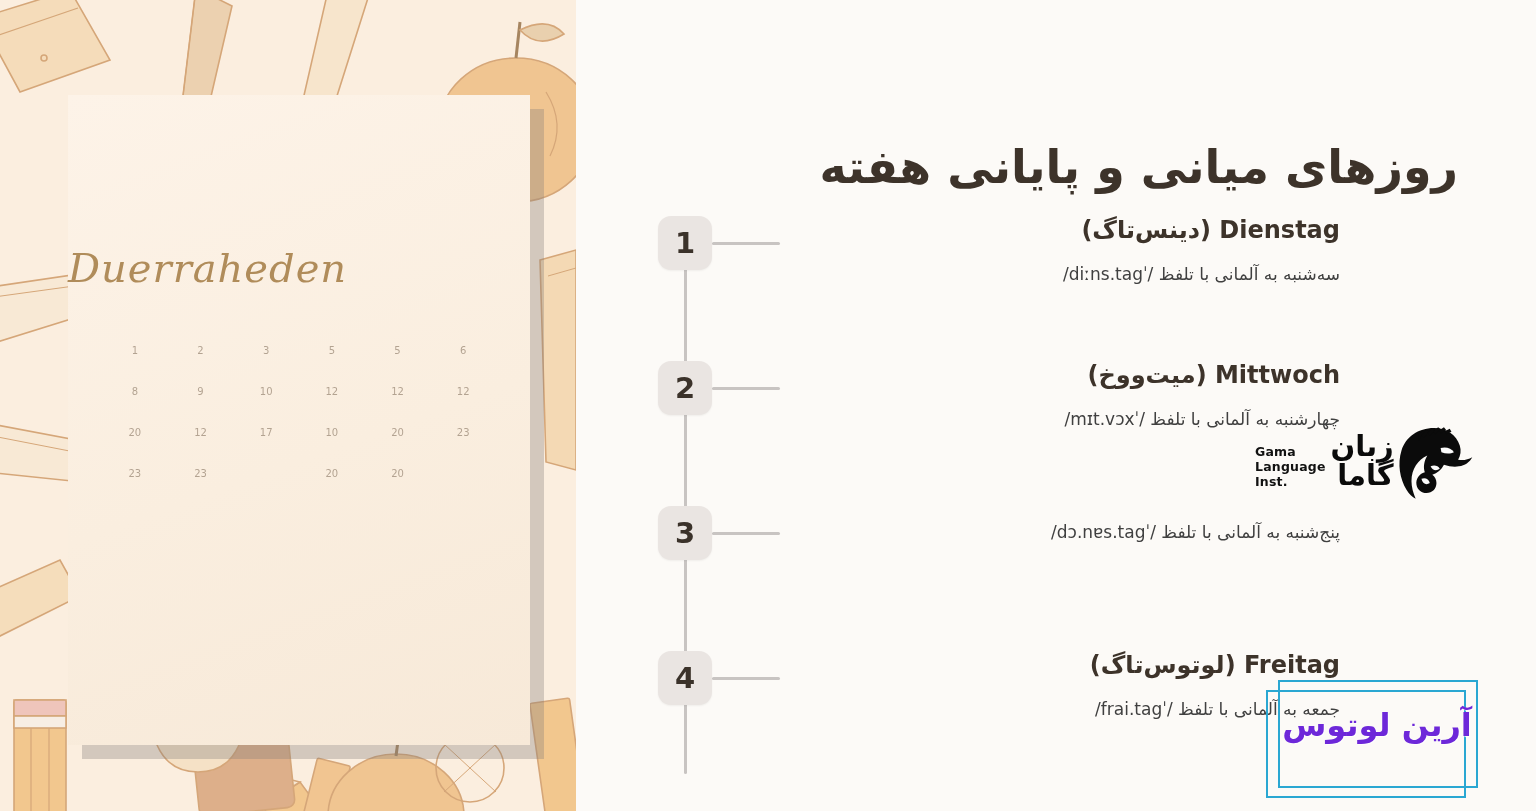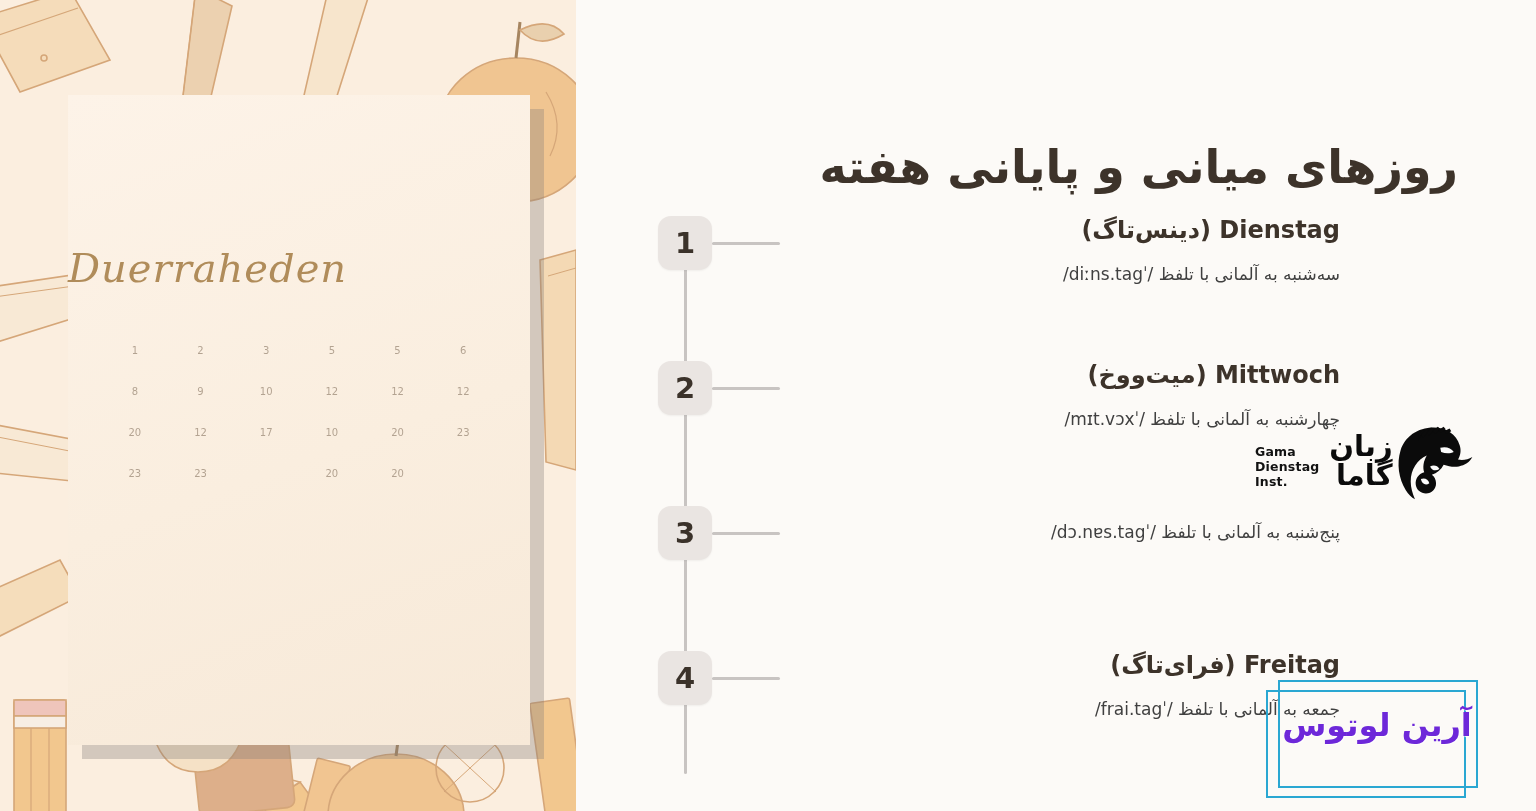--- a/index.html
+++ b/index.html
@@ -266,21 +266,21 @@
         <div class="connector"></div>
         <div class="tl-text">
           <div class="tl-sub">پنج‌شنبه به آلمانی با تلفظ /ˈdɔ.nɐs.tag/</div>
         </div>
       </div>
 
       <div class="tl-item" data-idx="3">
         <div class="badge">4</div>
         <div class="connector"></div>
         <div class="tl-text">
-          <div class="tl-title">Freitag (فرای‌تاگ)</div>
+          <div class="tl-title">Freitag (لوتوس‌تاگ)</div>
           <div class="tl-sub">جمعه به آلمانی با تلفظ /ˈfrai.tag/</div>
         </div>
       </div>
     </div>
 
     <div class="gama-logo">
       <svg class="gama-helmet" viewBox="0 0 200 176">
         <path fill="#0b0b0b" d="M96 4 C58 4 28 26 18 58 C8 90 14 126 30 152 C36 162 44 170 52 174 C46 160 42 146 42 132
           C42 102 58 80 80 70 C72 84 70 98 74 110 C60 114 52 126 54 140 C56 152 66 160 78 160
           C92 160 102 150 102 136 C102 128 98 120 92 116 C104 112 114 104 120 92
@@ -292,21 +292,21 @@
           <path d="M80 16 L92 4 L98 9 L86 23 Z"></path>
           <path d="M94 12 L106 2 L112 7 L100 19 Z"></path>
           <path d="M108 10 L120 2 L125 8 L113 17 Z"></path>
           <path d="M122 12 L134 6 L138 13 L126 19 Z"></path>
         </g>
         <path fill="#fbfbfb" d="M112 52 C124 48 138 52 144 62 C136 66 124 66 114 62 Z"></path>
         <path fill="#fbfbfb" d="M88 96 C96 92 106 94 110 102 C102 108 92 106 88 96 Z"></path>
         <path fill="#fbfbfb" d="M66 126 C74 122 84 126 86 136 C78 142 68 138 66 126 Z"></path>
       </svg>
       <div class="gama-fa">زبان گاما</div>
-      <div class="gama-en">Gama Dienstag Inst.</div>
+      <div class="gama-en">Gama Language Inst.</div>
     </div>
 
     <div class="watermark">
       <div class="wm-frame-a"></div>
       <div class="wm-frame-b"></div>
       <div class="wm-text">آرین لوتوس</div>
     </div>
 
   </div>
 </div>

